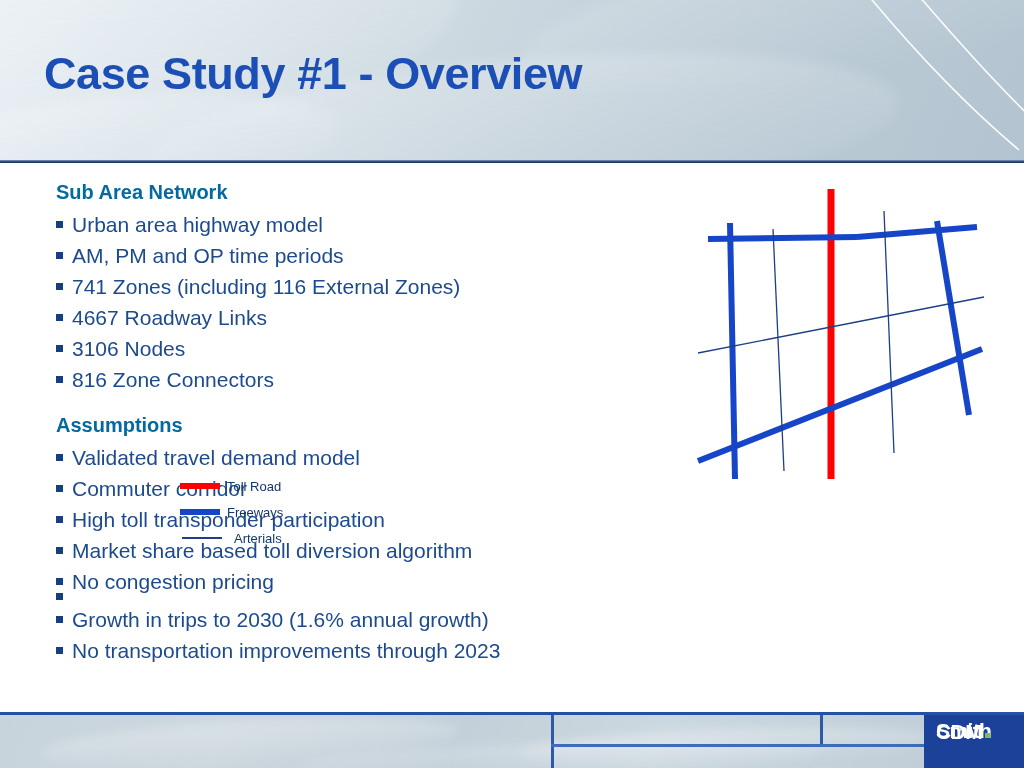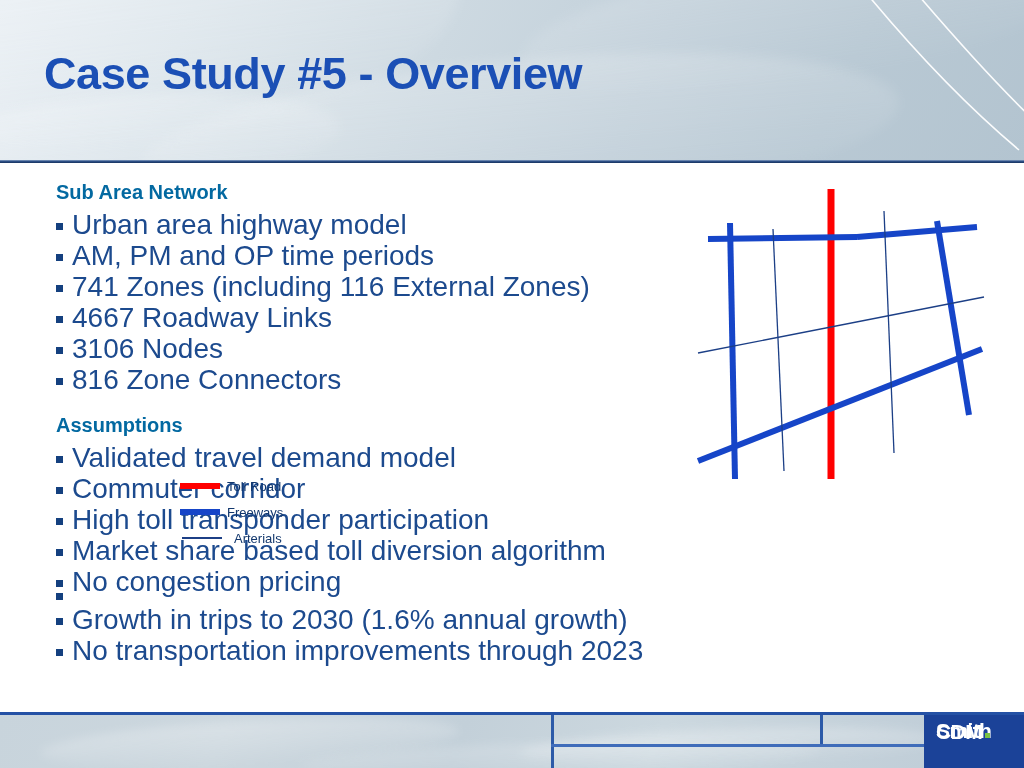--- a/index.html
+++ b/index.html
@@ -91,21 +91,21 @@
     font-size: 20px;
     font-weight: bold;
     color: #0369a1;
     line-height: 1.0;
     margin: 0 0 7px 0;
   }
   .bullet-list { list-style: none; margin: 0; padding: 0; }
   .bullet-item {
     display: flex;
     align-items: baseline;
-    font-size: 28px;
+    font-size: 21px;
     color: #1c4a8e;
     line-height: 31px;
     white-space: nowrap;
   }
   .bullet-mark {
     flex: 0 0 auto;
     width: 7px; height: 7px;
     background: #14407f;
     margin-right: 9px;
     position: relative;
@@ -230,21 +230,21 @@
     <div class="header-wisp hw3"></div>
     <div class="header-wisp hw4"></div>
 
     <svg class="header-arcs" viewBox="0 0 220 163">
       <path d="M 20 -60 Q 120 70 215 150" fill="none" stroke="#ffffff" stroke-width="1.6" opacity="0.95"></path>
       <path d="M 68 -60 Q 172 66 238 128" fill="none" stroke="#ffffff" stroke-width="1.6" opacity="0.95"></path>
     </svg>
   </div>
   <div class="header-line"></div>
 
-  <div class="slide-title">Case Study #5 - Overview</div>
+  <div class="slide-title">Case Study #1 - Overview</div>
 
   <div class="body-area">
 
     <div class="content-col">
 
       <div>
         <div class="group-heading">Sub Area Network</div>
         <ul class="bullet-list">
           <li class="bullet-item">
             <span class="bullet-mark"></span>

